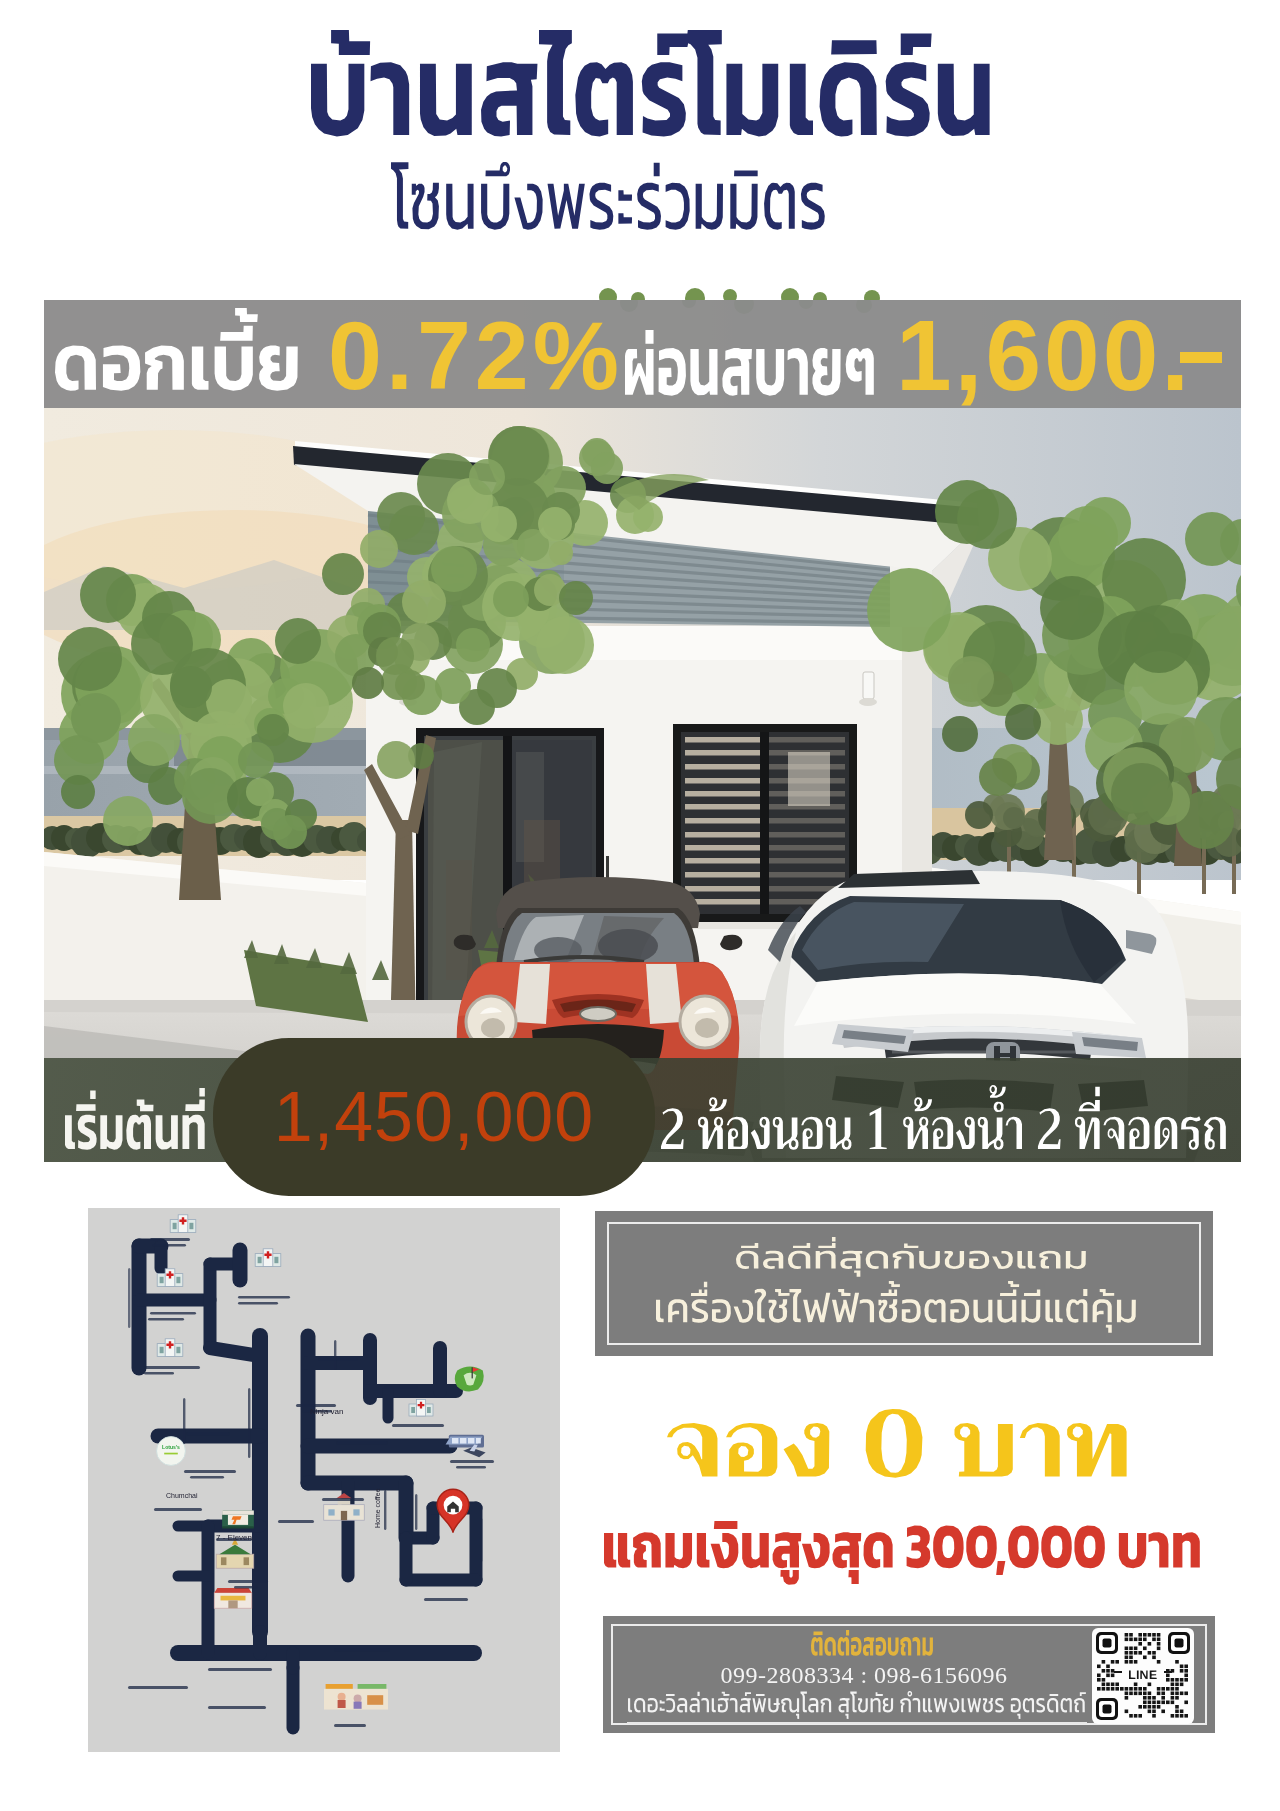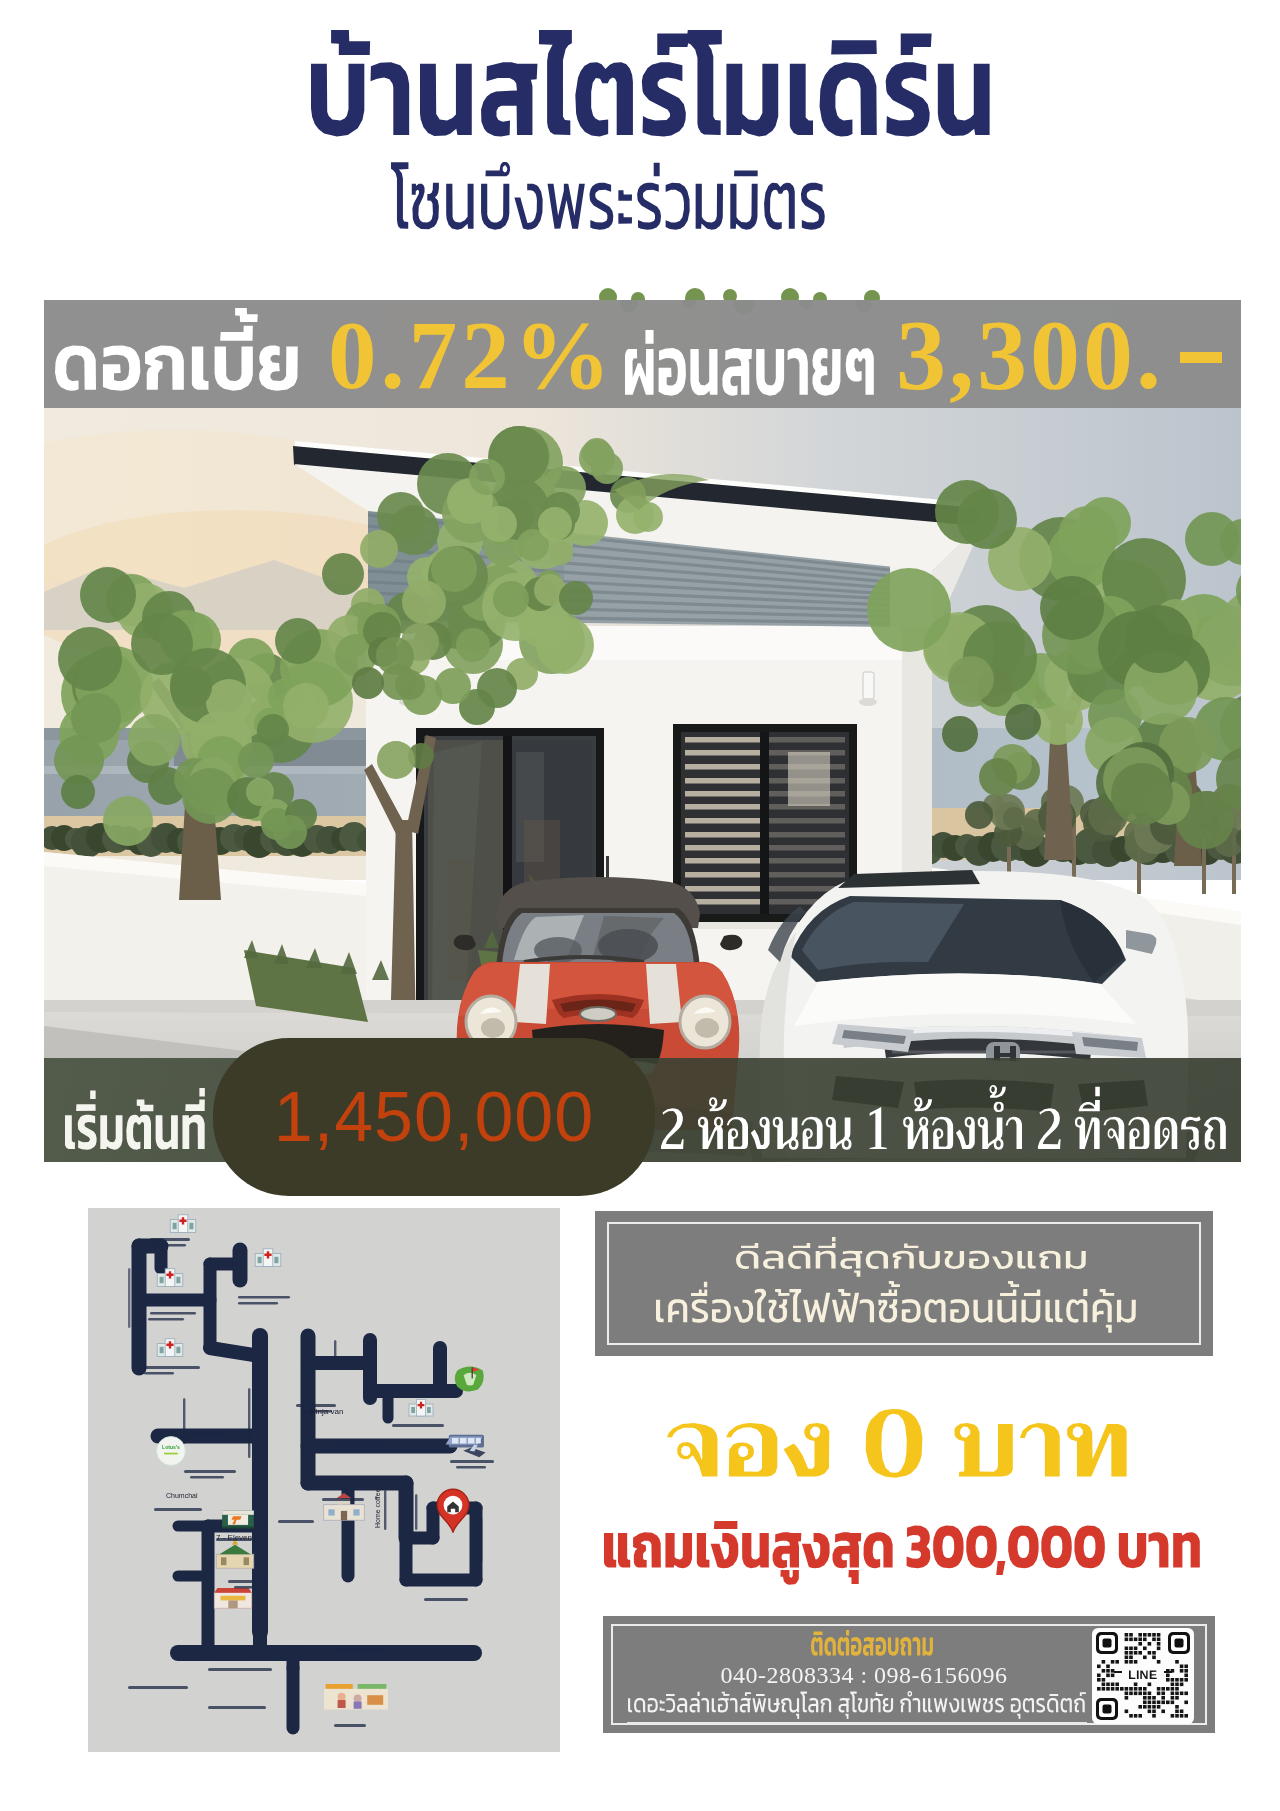--- a/index.html
+++ b/index.html
@@ -1,16 +1,16 @@
 <!DOCTYPE html>
 <html><head><meta charset="utf-8"><style>
 *{margin:0;padding:0;box-sizing:border-box}
 body{width:1280px;height:1811px;background:#ffffff;position:relative;font-family:"Liberation Sans",sans-serif;overflow:hidden}
 .abs{position:absolute}
-.serifb{font-family:Liberation Serif, serif;font-weight:bold}
+.serifb{font-family:Liberation Sans, sans-serif;font-weight:bold}
 </style></head><body>
 <svg style="position:absolute;left:311px;top:30px;width:679px;height:107px;" viewBox="0 0 1757 209" preserveAspectRatio="none">
     <path d="M1622 66l0 97l2 12l7 15l12 11l16 6l30 -1l12 -4l15 -9l3 12l37 0l0 -139l-41 0l0 99l-9 7l-14 5l-19 -2l-9 -11l-1 -98zM1239 66l0 120l2 6l8 9l11 4l39 0l0 -28l-11 0l-8 -6l0 -105zM1075 66l0 139l38 0l2 -12l15 9l29 6l18 -2l17 -9l8 -9l7 -19l0 -103l-41 0l0 96l-8 12l-8 3l-20 -2l-16 -11l0 -98zM282 66l0 97l2 12l7 15l12 11l16 6l30 -1l12 -4l15 -9l3 12l37 0l0 -139l-41 0l0 99l-9 7l-14 5l-19 -2l-9 -11l-1 -98zM0 66l0 87l3 17l7 14l10 10l14 8l33 6l28 -3l26 -13l12 -16l5 -19l0 -91l-41 0l0 89l-4 12l-6 6l-11 4l-21 -2l-9 -7l-4 -8l-1 -94zM1513 68l-11 6l-12 15l-3 11l2 19l3 6l14 12l48 19l6 7l0 6l-9 7l-29 1l-20 -4l-12 -5l-1 32l23 6l32 2l19 -2l21 -8l11 -10l5 -12l1 -14l-5 -17l-13 -12l-51 -20l-4 -5l0 -6l6 -6l19 -3l21 2l18 5l0 -31l-33 -6l-23 0zM1330 88l-7 12l-5 16l-2 34l6 26l7 12l9 9l20 9l14 2l17 -1l12 -4l0 -28l-23 2l-10 -4l-6 -6l-5 -15l0 -26l5 -17l10 -11l20 -5l20 5l6 6l4 10l1 91l41 0l-1 -96l-7 -18l-13 -14l-14 -8l-13 -4l-35 -2l-26 6l-13 7zM882 68l-11 6l-12 15l-3 11l2 19l3 6l14 12l48 19l6 7l0 6l-9 7l-29 1l-20 -4l-12 -5l-1 32l23 6l32 2l19 -2l21 -8l11 -10l5 -12l1 -14l-5 -17l-13 -12l-51 -20l-4 -5l0 -6l6 -6l19 -3l21 2l18 5l0 -31l-33 -6l-23 0zM708 70l-10 10l-7 13l-7 34l2 36l4 13l7 12l12 11l17 7l21 2l22 -5l0 -28l-23 2l-10 -4l-6 -6l-5 -15l0 -31l4 -18l8 -9l11 1l6 9l14 0l5 -8l8 -3l6 2l4 7l0 103l42 0l0 -104l-2 -13l-6 -13l-9 -8l-13 -4l-19 1l-11 4l-11 8l-10 -9l-12 -4l-18 1zM455 71l-1 29l29 -6l31 0l11 4l6 6l2 14l-54 2l-14 4l-10 6l-9 10l-6 16l1 23l7 14l8 7l19 7l17 1l22 -3l1 -28l-19 2l-11 -3l-5 -7l0 -11l5 -7l8 -3l39 0l1 57l40 0l0 -95l-4 -13l15 -1l2 -30l-52 0l-15 -3l-22 0zM155 71l-1 29l17 -5l18 -2l14 3l8 9l2 7l0 93l41 0l0 -99l-4 -16l-5 -9l-14 -12l-24 -6l-28 1zM1348 20l-2 28l118 -1l-1 -27zM1526 7l0 42l31 0l1 -16l46 0l2 -26zM896 7l0 42l31 0l1 -16l46 0l2 -7l6 2l12 10l6 16l0 129l2 8l7 9l8 4l43 1l0 -28l-14 -1l-5 -7l0 -117l-5 -14l-8 -9l35 -1l0 -28l-88 0l-1 7zM590 0l0 28l35 1l-11 16l-3 16l0 119l2 10l6 9l10 5l42 1l0 -28l-14 -1l-5 -7l0 -110l7 -22l7 -7l9 -4l0 -26zM52 0l0 26l20 1l0 22l80 0l1 -27l-54 0l-1 -22z" fill="#252c66" fill-rule="evenodd"></path>
   </svg>
 <svg style="position:absolute;left:391px;top:162px;width:434px;height:68px;" viewBox="0 0 1966 210" preserveAspectRatio="none">
     <path d="M1030 158l0 33l61 -1l1 -19l-38 0l-1 -13zM1030 87l0 33l61 0l1 -20l-38 0l-1 -13zM1537 67l0 139l25 0l1 -13l2 -2l23 14l22 4l19 -2l17 -9l8 -10l6 -17l1 -104l-27 0l-1 100l-4 10l-5 5l-13 5l-23 -2l-14 -7l-9 -8l0 -103zM1380 67l0 139l25 0l1 -13l2 -2l23 14l22 4l19 -2l17 -9l8 -10l6 -17l1 -104l-27 0l-1 100l-4 10l-5 5l-13 5l-23 -2l-14 -7l-9 -8l0 -103zM709 67l32 139l26 -1l28 -88l26 89l26 0l31 -139l-26 0l-21 99l-28 -99l-20 0l0 21l-26 78l-21 -99zM617 67l0 20l18 0l11 3l9 8l4 9l2 12l-1 33l-7 20l-9 10l-11 5l-15 1l-32 -78l-27 0l39 95l22 4l17 -1l16 -5l10 -6l14 -16l9 -26l1 -39l-7 -25l-13 -15l-9 -5l-15 -4zM408 67l0 89l4 20l9 15l20 13l29 5l27 -3l22 -11l13 -18l4 -18l0 -92l-27 0l-1 97l-3 8l-7 8l-18 7l-15 0l-12 -3l-13 -11l-4 -11l0 -95zM250 67l0 94l2 15l9 18l15 11l25 4l22 -4l24 -14l2 15l25 0l0 -139l-27 0l0 102l-13 11l-20 7l-21 -2l-10 -7l-4 -8l-1 -103zM1886 67l-16 8l-8 9l-5 15l2 17l3 6l14 12l57 23l5 7l0 11l-5 7l-18 5l-29 -1l-25 -7l0 23l13 4l29 3l21 -1l21 -6l13 -10l5 -9l2 -16l-4 -16l-13 -13l-56 -22l-7 -6l-2 -7l2 -8l14 -8l29 -1l27 6l0 -22l-30 -6l-22 0zM1709 74l-13 21l-6 33l3 39l12 24l10 9l16 7l20 2l19 -4l0 -20l-9 2l-20 -1l-9 -4l-10 -11l-5 -17l1 -42l6 -18l8 -7l12 -1l5 2l7 10l15 0l8 -10l14 -2l6 4l3 9l0 107l27 0l0 -114l-3 -11l-5 -8l-14 -8l-16 -1l-14 4l-13 9l-14 -11l-20 -2l-8 2zM1247 70l-3 2l0 21l25 -7l20 0l23 8l7 7l5 10l3 15l0 21l-7 24l-12 11l-19 5l-18 0l-27 -7l0 21l19 6l27 2l21 -3l18 -8l15 -17l9 -30l-1 -36l-10 -26l-12 -13l-22 -10l-34 -2zM1144 67l-16 8l-8 9l-5 15l2 17l3 6l14 12l57 23l5 7l0 11l-5 7l-18 5l-29 -1l-25 -7l0 23l13 4l29 3l21 -1l21 -6l13 -10l5 -9l2 -16l-4 -16l-13 -13l-56 -22l-7 -6l-2 -7l2 -8l14 -8l29 -1l27 6l0 -22l-30 -6l-22 0zM928 67l-16 8l-8 9l-5 15l2 17l3 6l14 12l57 23l5 7l0 11l-5 7l-18 5l-29 -1l-25 -7l0 23l13 4l29 3l21 -1l21 -6l13 -10l5 -9l2 -16l-4 -16l-13 -13l-56 -22l-7 -6l-2 -7l2 -8l14 -8l29 -1l27 6l0 -22l-30 -6l-22 0zM217 64l-27 0l-1 22l-4 8l-9 5l-11 0l-1 20l17 1l7 8l2 32l-5 16l-8 7l-13 4l-20 -1l-9 -4l-7 -7l-4 -13l2 -25l20 -30l6 -14l0 -13l-3 -7l-9 -6l-14 0l-11 6l-2 -1l0 -5l-19 0l0 34l18 0l0 -10l5 -4l5 -1l5 4l-1 8l-22 29l-7 16l2 32l6 13l10 10l21 9l35 1l25 -9l10 -9l9 -17l2 -36l-5 -18l-13 -10l8 -5l7 -9l3 -14zM1555 26l-1 18l107 0l0 -18zM1190 2l0 42l27 0l0 -42zM0 1l0 20l11 5l10 9l6 15l0 129l3 14l4 7l9 5l35 1l0 -21l-19 -1l-5 -9l0 -124l-5 -16l-13 -12l43 -1l0 -21zM539 17l-2 -6l-7 -8l-8 -3l-13 0l-7 3l-6 6l-4 17l-63 0l-1 18l94 0l10 -5l4 -5l3 -8zM513 11l7 0l7 9l-2 8l-6 4l-6 0l-7 -6l0 -9z" fill="#252c66" fill-rule="evenodd"></path>
   </svg>
 <svg class="abs" style="left:580px;top:286px;width:320px;height:16px" viewBox="0 0 320 16">
     <g fill="#74944f">
       <circle cx="28" cy="11" r="9"></circle>
@@ -614,21 +614,21 @@
       <path d="M790 766 Q930 752 1098 770 L1092 820 Q930 802 798 818z" fill="#ecece8"></path>
       <path d="M792 776 L860 782 L854 808 L788 800z" fill="#26292d"></path>
       <path d="M1100 780 L1034 784 L1040 812 L1104 806z" fill="#26292d"></path>
       <circle cx="824" cy="794" r="8" fill="#3d4階045" opacity="0"></circle>
       <path d="M870 782 Q930 776 1010 784 L1006 812 Q930 804 874 810z" fill="#2b2e32"></path>
     </g>
     <rect x="0" y="0" width="1197" height="108" fill="#8b8b8b" opacity="0.95"></rect>
     <rect x="0" y="758" width="1197" height="104" fill="url(#barg)" opacity="0.9"></rect>
   </svg>
 <div class="abs serifb" style="left:328px;top:307px;font-size:97px;line-height:97px;color:#f0c434;letter-spacing:4px">0.72%</div>
-<div class="abs serifb" style="left:896px;top:305px;font-size:100px;line-height:100px;color:#f0c434;letter-spacing:3px">3,300.</div>
+<div class="abs serifb" style="left:896px;top:305px;font-size:100px;line-height:100px;color:#f0c434;letter-spacing:3px">1,600.</div>
 <div class="abs" style="left:1180px;top:352px;width:42px;height:11px;background:#f0c434"></div>
 <svg style="position:absolute;left:55px;top:308px;width:243px;height:83px;" viewBox="0 0 877 266" preserveAspectRatio="none">
     <path d="M576 123l0 87l3 17l7 14l10 10l14 8l33 6l28 -3l26 -13l12 -16l5 -19l0 -91l-41 0l0 89l-4 12l-6 6l-11 4l-21 -2l-9 -7l-4 -8l-1 -94zM494 123l0 120l2 6l8 9l11 4l39 0l0 -28l-11 0l-8 -6l0 -105zM752 129l-10 11l-5 17l2 17l4 7l9 8l-12 14l-3 9l0 15l8 18l19 13l18 5l20 2l36 -4l24 -13l7 -9l6 -17l1 -99l-41 0l-1 95l-9 12l-11 4l-27 -2l-7 -5l-3 -7l1 -7l6 -7l12 -3l15 0l-2 -27l-23 -1l-8 -8l0 -8l6 -7l10 -2l17 2l0 -28l-15 -4l-18 0l-17 4zM325 143l0 35l24 8l-12 8l-6 14l0 54l40 0l1 -53l8 -12l8 -3l0 -22l-27 -7l-1 -4l14 -8l18 -3l21 4l6 5l4 8l1 95l41 0l0 -93l-4 -17l-6 -11l-8 -8l-10 -6l-16 -5l-37 -2l-30 7zM175 128l0 30l31 -7l20 -1l21 3l14 10l6 16l1 14l-3 23l-8 12l-15 6l-18 0l-11 -3l0 -22l24 -1l-2 -28l-62 0l0 73l28 9l38 3l27 -4l20 -10l11 -12l6 -12l5 -22l-2 -36l-4 -13l-9 -15l-7 -7l-14 -8l-27 -6l-36 1zM14 145l-7 12l-5 16l-2 34l6 26l7 12l9 9l20 9l14 2l17 -1l12 -4l0 -28l-23 2l-10 -4l-6 -6l-5 -15l0 -26l5 -17l10 -11l20 -5l20 5l6 6l4 10l1 91l41 0l-1 -96l-7 -18l-13 -14l-14 -8l-13 -4l-35 -2l-26 6l-13 7zM714 57l-33 0l-1 20l-82 0l-2 28l117 0zM650 0l0 24l17 1l1 20l62 0l2 -25l-39 0l-1 -20z" fill="#ffffff" fill-rule="evenodd"></path>
   </svg>
 <svg style="position:absolute;left:625px;top:330px;width:249px;height:66px;" viewBox="0 0 1230 201" preserveAspectRatio="none">
     <path d="M648 58l0 87l3 17l7 14l10 10l14 8l33 6l28 -3l26 -13l12 -16l5 -19l0 -91l-41 0l0 89l-4 12l-6 6l-11 4l-21 -2l-9 -7l-4 -8l-1 -94zM323 58l0 97l2 12l7 15l12 11l16 6l30 -1l12 -4l15 -9l3 12l37 0l0 -139l-41 0l0 99l-9 7l-14 5l-19 -2l-9 -11l-1 -98zM8 62l-6 9l-2 8l0 118l38 0l32 -58l3 2l30 56l38 0l0 -139l-37 0l-1 86l-25 -43l-15 0l-25 43l-1 -49l5 -8l18 -1l-1 -28l-43 0zM1108 63l-13 18l-5 24l3 23l9 15l15 10l15 4l22 0l15 -4l0 -28l-20 2l-9 -3l-7 -12l1 -17l2 -5l8 -5l6 2l5 9l12 0l8 -10l8 0l5 7l0 104l41 0l0 -111l-2 -9l-7 -12l-12 -8l-9 -2l-24 3l-14 10l-11 -10l-11 -3l-17 1zM941 64l-10 11l-5 17l2 17l4 7l9 8l-12 14l-3 9l0 15l8 18l19 13l18 5l20 2l36 -4l24 -13l7 -9l6 -17l1 -99l-41 0l-1 95l-9 12l-11 4l-27 -2l-7 -5l-3 -7l1 -7l6 -7l12 -3l15 0l-2 -27l-23 -1l-8 -8l0 -8l6 -7l10 -2l17 2l0 -28l-15 -4l-18 0l-17 4zM804 63l-1 29l17 -5l18 -2l14 3l8 9l2 7l0 93l41 0l0 -99l-4 -16l-5 -9l-14 -12l-24 -6l-28 1zM496 63l-1 29l29 -6l31 0l11 4l6 6l2 14l-54 2l-14 4l-10 6l-9 10l-6 16l1 23l7 14l8 7l19 7l17 1l22 -3l1 -28l-19 2l-11 -3l-5 -7l0 -11l5 -7l8 -3l39 0l1 57l40 0l0 -95l-4 -13l15 -1l2 -30l-52 0l-15 -3l-22 0zM168 63l0 30l31 -7l20 -1l21 3l14 10l6 16l1 14l-3 23l-8 12l-15 6l-18 0l-11 -3l0 -22l24 -1l-2 -28l-62 0l0 73l28 9l38 3l27 -4l20 -10l11 -12l6 -12l5 -22l-2 -36l-4 -13l-9 -15l-7 -7l-14 -8l-27 -6l-36 1zM101 0l0 42l40 0l0 -42z" fill="#ffffff" fill-rule="evenodd"></path>
   </svg>
 <svg style="position:absolute;left:65px;top:1088px;width:140px;height:62px;" viewBox="0 0 845 256" preserveAspectRatio="none">
     <path d="M547 113l0 97l2 12l7 15l12 11l16 6l30 -1l12 -4l15 -9l3 12l37 0l0 -139l-41 0l0 99l-9 7l-14 5l-19 -2l-9 -11l-1 -98zM213 113l0 139l38 0l2 -12l15 9l29 6l18 -2l17 -9l8 -9l7 -19l0 -103l-41 0l0 96l-8 12l-8 3l-20 -2l-16 -11l0 -98zM0 113l0 120l2 6l8 9l11 4l39 0l0 -28l-11 0l-8 -6l0 -105zM829 121l-13 -8l-13 -3l-16 0l-15 3l-21 11l-3 -1l-1 -10l-38 0l0 139l41 0l0 -98l9 -8l14 -5l18 1l10 10l1 100l41 0l0 -104l-6 -17zM394 117l-10 10l-7 13l-7 34l2 36l4 13l7 12l12 11l17 7l21 2l22 -5l0 -28l-23 2l-10 -4l-6 -6l-5 -15l0 -31l4 -18l8 -9l11 1l6 9l14 0l5 -8l8 -3l6 2l4 7l0 103l42 0l0 -104l-2 -13l-6 -13l-9 -8l-13 -4l-19 1l-11 4l-11 8l-10 -9l-12 -4l-18 1zM103 115l-11 6l-12 15l-3 11l2 19l3 6l14 12l48 19l6 7l0 6l-9 7l-29 1l-20 -4l-12 -5l-1 32l23 6l32 2l19 -2l21 -8l11 -10l5 -12l1 -14l-5 -17l-13 -12l-51 -20l-4 -5l0 -6l6 -6l19 -3l21 2l18 5l0 -31l-33 -6l-23 0zM69 67l-2 28l118 -1l-1 -27zM844 47l-33 0l-1 20l-82 0l-2 28l117 0zM433 47l0 26l20 1l0 22l80 0l1 -27l-54 0l-1 -22zM152 10l0 35l33 0l0 -35zM811 0l0 35l33 0l0 -35z" fill="#f5f5f0" fill-rule="evenodd"></path>
   </svg>
@@ -827,21 +827,21 @@
     <path d="M1026 49l-3 7l0 14l3 7l8 7l14 4l0 96l37 0l47 -118l4 2l0 116l39 0l0 -122l-2 -8l-6 -8l-14 -5l-28 0l-37 96l-1 -73l-5 -14l-9 -8l-17 -4l-18 2zM1046 48l10 1l7 9l0 10l-10 10l-10 -2l-6 -9l1 -11zM925 44l-16 15l-7 20l13 0l5 -15l15 -13l12 -1l12 6l5 9l2 10l0 109l38 0l0 -111l-4 -13l-9 -11l-20 -9l-23 -2zM738 49l-3 7l0 14l3 7l8 7l14 4l0 82l-13 1l-1 13l110 0l15 -3l10 -8l3 -9l0 -123l-38 0l0 116l-3 8l-8 6l-36 -1l0 -106l-5 -14l-9 -8l-17 -4l-18 2zM758 48l10 1l7 9l0 10l-10 10l-10 -2l-6 -9l1 -11zM399 41l-15 -3l-20 3l-8 6l-5 11l0 9l5 11l8 6l13 3l0 69l-5 7l-11 0l-15 -38l-13 -21l-9 -10l-26 16l26 45l9 29l47 0l10 -2l13 -6l11 -15l1 -100l-6 -13zM375 48l10 1l5 5l2 7l-3 12l-8 5l-8 -1l-7 -8l0 -12zM268 52l-24 -11l-32 -3l-17 2l-18 6l-19 16l-7 15l13 0l6 -11l10 -9l15 -6l18 -1l17 6l9 10l4 10l0 84l-2 5l-8 6l-36 -1l0 -29l11 -3l10 -7l4 -9l0 -12l-4 -9l-12 -8l-11 -2l-14 1l-12 5l-10 14l-1 73l99 0l11 -3l9 -7l5 -15l0 -81l-6 -17zM190 101l11 1l7 10l-2 13l-9 6l-8 -1l-7 -9l1 -13zM15 53l-11 13l-4 11l13 0l4 -9l10 -10l16 -7l23 0l8 3l10 9l6 14l0 60l-2 0l-6 -18l-11 -18l-8 -7l-10 -4l-13 1l-9 6l-5 11l1 15l7 10l9 4l12 -1l11 -10l16 28l8 30l39 0l0 -104l-3 -13l-5 -9l-6 -6l-15 -8l-31 -6l-30 3zM44 100l11 2l5 8l-1 11l-7 7l-10 -1l-6 -8l1 -13zM577 0l-20 3l-15 6l-21 21l-7 15l-5 21l-1 47l8 34l9 16l11 11l21 10l27 3l27 -5l13 -7l14 -15l9 -19l4 -16l2 -48l-5 -28l-12 -25l-12 -12l-13 -7l-16 -4zM576 13l15 2l12 13l6 18l4 38l-1 36l-4 25l-9 20l-8 7l-6 2l-13 -1l-13 -12l-8 -24l-3 -29l1 -43l5 -27l7 -15l6 -6z" fill="#f5c51b" fill-rule="evenodd"></path>
   </svg>
 <svg style="position:absolute;left:604px;top:1521px;width:596px;height:64px;" viewBox="0 0 3114 258" preserveAspectRatio="none">
     <path d="M1279 198l-2 29l14 0l2 2l0 25l38 0l0 -56zM923 198l-1 27l13 0l5 19l14 10l12 3l30 -2l10 -5l10 -13l2 -6l0 -33l-32 0l0 24l-5 6l-8 0l-4 -4l0 -26zM2057 161l-8 57l34 0l14 -57zM2690 48l0 91l3 13l14 21l24 13l34 4l32 -6l12 -6l12 -11l8 -14l4 -20l0 -85l-48 0l0 87l-4 12l-5 5l-9 3l-12 0l-8 -3l-6 -6l-3 -7l0 -91zM1095 48l0 37l17 0l9 3l6 6l3 9l-1 29l-5 12l-8 8l-8 3l-3 -1l-25 -62l-46 0l36 92l12 4l19 2l25 -2l25 -10l18 -19l7 -16l3 -16l-1 -33l-10 -24l-16 -14l-25 -8zM722 48l0 103l9 22l15 12l22 5l28 -4l17 -9l3 1l1 9l44 0l0 -139l-48 0l0 97l-12 8l-9 2l-14 -2l-8 -10l0 -95zM618 48l0 37l17 0l9 3l6 6l3 9l-1 29l-5 12l-8 8l-8 3l-3 -1l-25 -62l-46 0l36 92l12 4l19 2l25 -2l25 -10l18 -19l7 -16l3 -16l-1 -33l-10 -24l-16 -14l-25 -8zM485 48l0 119l2 6l6 8l13 6l45 0l0 -31l-14 0l-4 -4l0 -104zM321 48l0 139l44 0l1 -8l3 -2l20 10l24 3l20 -4l14 -9l7 -9l6 -17l0 -103l-48 0l0 95l-5 8l-10 4l-18 -3l-10 -7l0 -97zM73 48l0 115l3 11l8 9l11 4l42 0l0 -31l-11 0l-5 -6l0 -102zM0 48l0 119l2 6l6 8l13 6l43 0l0 -31l-12 0l-4 -4l0 -104zM3100 57l-10 -7l-17 -5l-28 2l-24 11l-3 -10l-44 0l0 139l48 0l0 -97l7 -6l11 -4l16 1l7 6l2 5l0 95l48 0l0 -104l-3 -11zM2845 54l0 32l22 -6l19 0l6 2l7 8l2 8l0 89l48 0l0 -93l-5 -22l-6 -10l-14 -11l-24 -6l-29 1zM1370 70l-9 16l-4 14l-1 38l4 17l9 16l6 6l11 7l17 5l17 1l23 -5l0 -32l-21 2l-9 -4l-6 -8l-3 -17l1 -19l5 -16l12 -10l20 -1l7 2l6 5l5 13l0 87l48 0l0 -91l-8 -23l-12 -13l-24 -12l-18 -3l-23 0l-30 7l-12 7zM1208 53l-1 34l31 -7l28 0l14 6l3 4l1 8l-2 2l-53 1l-14 5l-11 8l-10 20l0 22l7 17l9 9l14 6l22 2l23 -4l0 -29l-18 1l-7 -3l-3 -5l0 -9l4 -6l7 -3l31 0l1 55l48 0l0 -84l-5 -20l15 -1l2 -34l-55 0l-14 -3l-24 0zM895 53l-1 34l31 -7l28 0l14 6l3 4l1 8l-2 2l-53 1l-14 5l-11 8l-10 20l0 22l7 17l9 9l14 6l22 2l23 -4l0 -29l-18 1l-7 -3l-3 -5l0 -9l4 -6l7 -3l31 0l1 55l48 0l0 -84l-5 -20l15 -1l2 -34l-55 0l-14 -3l-24 0zM152 68l0 37l22 7l-11 8l-7 17l0 29l4 10l7 7l10 4l46 0l0 -30l-14 -1l-5 -5l0 -16l2 -5l8 -7l5 -1l0 -23l-24 -7l-3 -4l19 -8l20 0l11 5l6 10l1 92l48 0l-1 -97l-6 -17l-13 -15l-26 -11l-39 -2l-28 6zM2498 24l-14 8l-11 11l-12 26l-3 17l0 36l9 33l15 19l15 9l12 4l33 3l19 -2l21 -7l9 -6l13 -15l6 -12l5 -19l2 -19l-1 -25l-3 -16l-8 -20l-16 -18l-26 -11l-38 -2zM2529 59l16 0l11 5l7 9l4 14l1 24l-4 21l-10 13l-11 4l-12 0l-11 -4l-8 -9l-5 -17l-1 -19l4 -24l8 -12zM2325 24l-14 8l-11 11l-12 26l-3 17l0 36l9 33l15 19l15 9l12 4l33 3l19 -2l21 -7l9 -6l13 -15l6 -12l5 -19l2 -19l-1 -25l-3 -16l-8 -20l-16 -18l-26 -11l-38 -2zM2356 59l16 0l11 5l7 9l4 14l1 24l-4 21l-10 13l-11 4l-12 0l-11 -4l-8 -9l-5 -17l-1 -19l4 -24l8 -12zM2152 24l-14 8l-11 11l-12 26l-3 17l0 36l9 33l15 19l15 9l12 4l33 3l19 -2l21 -7l9 -6l13 -15l6 -12l5 -19l2 -19l-1 -25l-3 -16l-8 -20l-16 -18l-26 -11l-38 -2zM2183 59l16 0l11 5l7 9l4 14l1 24l-4 21l-10 13l-11 4l-12 0l-11 -4l-8 -9l-5 -17l-1 -19l4 -24l8 -12zM1933 24l-14 8l-11 11l-12 26l-3 17l0 36l9 33l15 19l15 9l12 4l33 3l19 -2l21 -7l9 -6l13 -15l6 -12l5 -19l2 -19l-1 -25l-3 -16l-8 -20l-16 -18l-26 -11l-38 -2zM1964 59l16 0l11 5l7 9l4 14l1 24l-4 21l-10 13l-11 4l-12 0l-11 -4l-8 -9l-5 -17l-1 -19l4 -24l8 -12zM1760 24l-14 8l-11 11l-12 26l-3 17l0 36l9 33l15 19l15 9l12 4l33 3l19 -2l21 -7l9 -6l13 -15l6 -12l5 -19l2 -19l-1 -25l-3 -16l-8 -20l-16 -18l-26 -11l-38 -2zM1791 59l16 0l11 5l7 9l4 14l1 24l-4 21l-10 13l-11 4l-12 0l-11 -4l-8 -9l-5 -17l-1 -19l4 -24l8 -12zM1583 27l0 38l15 -6l16 -3l27 1l11 8l1 12l-5 7l-7 3l-33 1l-3 31l34 0l8 2l9 8l0 11l-8 9l-13 3l-25 -1l-29 -8l0 38l23 6l36 3l27 -4l21 -10l11 -12l6 -16l-2 -26l-5 -9l-13 -10l13 -15l4 -14l0 -16l-7 -17l-13 -12l-27 -10l-32 -1zM574 32l123 0l0 -32l-120 0z" fill="#d5392c" fill-rule="evenodd"></path>
   </svg>
 <div class="abs" style="left:603px;top:1616px;width:612px;height:117px;background:#7d7d7d"></div>
 <div class="abs" style="left:611px;top:1624px;width:596px;height:101px;border:2px solid #ececec"></div>
 <svg style="position:absolute;left:811px;top:1630px;width:122px;height:26px;" viewBox="0 0 1571 201" preserveAspectRatio="none">
     <path d="M1436 58l0 139l38 0l2 -12l15 9l29 6l18 -2l17 -9l8 -9l7 -19l0 -103l-41 0l0 96l-8 12l-8 3l-20 -2l-16 -11l0 -98zM990 58l0 87l3 17l7 14l10 10l14 8l33 6l28 -3l26 -13l12 -16l5 -19l0 -91l-41 0l0 89l-4 12l-6 6l-11 4l-21 -2l-9 -7l-4 -8l-1 -94zM1308 63l-1 29l17 -5l18 -2l14 3l8 9l2 7l0 93l41 0l0 -99l-4 -16l-5 -9l-14 -12l-24 -6l-28 1zM1151 78l0 35l24 8l-12 8l-6 14l0 35l9 14l12 5l40 0l0 -28l-16 -1l-5 -7l0 -12l3 -11l6 -6l8 -3l0 -22l-27 -7l-1 -4l14 -8l21 -3l18 4l6 5l4 8l1 95l41 0l0 -93l-4 -17l-6 -11l-8 -8l-10 -6l-16 -5l-37 -2l-30 7zM835 63l0 30l31 -7l20 -1l21 3l14 10l6 16l1 14l-3 23l-8 12l-15 6l-18 0l-11 -3l0 -22l24 -1l-2 -28l-62 0l0 73l28 9l38 3l27 -4l20 -10l11 -12l6 -12l5 -22l-2 -36l-4 -13l-9 -15l-7 -7l-14 -8l-27 -6l-36 1zM683 63l-1 29l29 -6l31 0l11 4l6 6l2 14l-54 2l-14 4l-10 6l-9 10l-6 16l1 23l7 14l8 7l19 7l17 1l22 -3l1 -28l-19 2l-11 -3l-5 -7l0 -11l5 -7l8 -3l39 0l1 57l40 0l0 -95l-4 -13l15 -1l2 -30l-52 0l-15 -3l-22 0zM518 63l0 30l31 -7l20 -1l21 3l14 10l6 16l1 14l-3 23l-8 12l-15 6l-18 0l-11 -3l0 -22l24 -1l-2 -28l-62 0l0 73l28 9l38 3l27 -4l20 -10l11 -12l6 -12l5 -22l-2 -36l-4 -13l-9 -15l-7 -7l-14 -8l-27 -6l-36 1zM366 62l-10 10l-7 13l-7 34l2 36l4 13l7 12l12 11l17 7l21 2l22 -5l0 -28l-23 2l-10 -4l-6 -6l-5 -15l0 -31l4 -18l8 -9l11 1l6 9l14 0l5 -8l8 -3l6 2l4 7l0 103l42 0l0 -104l-2 -13l-6 -13l-9 -8l-13 -4l-19 1l-11 4l-11 8l-10 -9l-12 -4l-18 1zM186 80l-7 12l-5 16l-2 34l6 26l7 12l9 9l20 9l14 2l17 -1l12 -4l0 -28l-23 2l-10 -4l-6 -6l-5 -15l0 -26l5 -17l10 -11l20 -5l20 5l6 6l4 10l1 91l41 0l-1 -96l-7 -18l-13 -14l-14 -8l-13 -4l-35 -2l-26 6l-13 7zM24 62l-10 10l-7 13l-7 34l2 36l4 13l7 12l12 11l17 7l21 2l22 -5l0 -28l-23 2l-10 -4l-6 -6l-5 -15l0 -31l4 -18l8 -9l11 1l6 9l14 0l5 -8l8 -3l6 2l4 7l0 103l42 0l0 -104l-2 -13l-6 -13l-9 -8l-13 -4l-19 1l-11 4l-11 8l-10 -9l-12 -4l-18 1zM33 12l-2 28l118 -1l-1 -27zM451 0l0 42l40 0l0 -42z" fill="#e2b33c" fill-rule="evenodd"></path>
   </svg>
-<div class="abs" style="left:620px;top:1663px;width:488px;text-align:center;font-family:'Liberation Serif',serif;font-size:24px;line-height:24px;color:#f4f4f4;letter-spacing:0.5px">040-2808334 : 098-6156096</div>
+<div class="abs" style="left:620px;top:1663px;width:488px;text-align:center;font-family:'Liberation Serif',serif;font-size:24px;line-height:24px;color:#f4f4f4;letter-spacing:0.5px">099-2808334 : 098-6156096</div>
 <svg style="position:absolute;left:628px;top:1691px;width:458px;height:28px;" viewBox="0 0 5650 278" preserveAspectRatio="none">
     <path d="M4803 227l-1 17l16 1l0 31l23 1l0 -50zM2682 227l-1 17l16 1l0 31l23 1l0 -50zM2073 227l-1 17l16 1l0 31l23 1l0 -50zM391 163l0 33l61 -1l1 -19l-38 0l-1 -13zM391 92l0 33l61 0l1 -20l-38 0l-1 -13zM4187 72l32 139l26 -1l28 -88l26 89l26 0l31 -139l-26 0l-21 99l-28 -99l-20 0l0 21l-26 78l-21 -99zM4115 72l0 119l2 7l7 9l7 3l34 1l0 -21l-16 -1l-7 -8l0 -109zM4016 72l0 20l18 0l11 3l9 8l4 9l2 12l-1 33l-7 20l-9 10l-11 5l-15 1l-32 -78l-27 0l39 95l22 4l17 -1l16 -5l10 -6l14 -16l9 -26l1 -39l-7 -25l-13 -15l-9 -5l-15 -4zM3772 72l32 139l26 -1l28 -88l26 89l26 0l31 -139l-26 0l-21 99l-28 -99l-20 0l0 21l-26 78l-21 -99zM3702 72l0 121l2 6l7 8l6 3l34 1l0 -21l-16 -1l-6 -7l0 -110zM3638 72l0 115l2 10l8 10l6 3l34 1l0 -21l-16 -1l-6 -7l0 -110zM2838 72l-2 20l21 0l5 4l-3 12l-14 19l-6 14l0 30l3 12l6 11l9 9l11 6l28 5l26 -3l21 -11l9 -11l6 -17l0 -100l-27 0l0 98l-3 9l-5 6l-17 7l-15 0l-14 -5l-6 -5l-5 -11l0 -29l5 -13l17 -27l2 -12l-2 -10l-4 -5l-7 -3zM1730 72l0 89l5 23l7 11l21 14l29 5l27 -3l22 -11l8 -9l6 -12l3 -15l0 -24l13 -1l2 -21l-15 -1l0 -45l-28 0l-1 46l-32 0l0 21l33 1l0 28l-4 10l-9 9l-15 5l-16 0l-11 -3l-13 -11l-5 -19l0 -87zM1535 72l32 139l26 -1l28 -88l26 89l26 0l31 -139l-26 0l-21 99l-28 -99l-20 0l0 21l-26 78l-21 -99zM1033 72l0 119l2 7l7 9l7 3l34 1l0 -21l-16 -1l-7 -8l0 -109zM0 72l0 119l2 7l7 9l7 3l34 1l0 -21l-16 -1l-7 -8l0 -109zM5504 93l0 28l27 8l-12 7l-7 16l0 40l8 14l11 5l33 0l0 -21l-16 0l-9 -7l1 -34l8 -10l9 -4l0 -18l-26 -6l-3 -2l0 -5l18 -10l15 -3l19 0l16 5l7 7l4 11l0 97l28 0l-1 -101l-7 -19l-9 -10l-23 -10l-35 -2l-29 7zM5355 79l-13 21l-6 33l3 39l12 24l10 9l16 7l20 2l19 -4l0 -20l-9 2l-20 -1l-9 -4l-10 -11l-5 -17l1 -42l6 -18l8 -7l12 -1l5 2l7 10l15 0l8 -10l14 -2l6 4l3 9l0 107l27 0l0 -114l-3 -11l-5 -8l-14 -8l-16 -1l-14 4l-13 9l-14 -11l-20 -2l-8 2zM5189 86l-13 19l-7 30l3 37l12 24l10 9l16 7l20 2l19 -4l0 -20l-9 2l-20 -1l-9 -4l-8 -8l-6 -15l-2 -21l4 -26l11 -17l16 -8l24 -1l17 6l8 8l4 10l1 96l28 0l-1 -96l-4 -13l-8 -13l-19 -14l-25 -6l-21 0l-16 3l-16 7zM5066 72l-16 8l-8 9l-5 15l2 17l3 6l14 12l57 23l5 7l0 11l-5 7l-18 5l-29 -1l-25 -7l0 23l13 4l29 3l21 -1l21 -6l13 -10l5 -9l2 -16l-4 -16l-13 -13l-56 -22l-7 -6l-2 -7l2 -8l14 -8l29 -1l27 6l0 -22l-30 -6l-22 0zM4889 79l-13 21l-6 33l3 39l12 24l10 9l16 7l20 2l19 -4l0 -20l-9 2l-20 -1l-9 -4l-10 -11l-5 -17l1 -42l6 -18l8 -7l12 -1l5 2l7 10l15 0l8 -10l14 -2l6 4l3 9l0 107l27 0l0 -114l-3 -11l-5 -8l-14 -8l-16 -1l-14 4l-13 9l-14 -11l-20 -2l-8 2zM4725 76l-1 21l32 -6l26 0l11 2l13 6l6 6l5 10l3 16l0 22l-5 21l-12 13l-17 5l-30 -2l-8 -4l0 -32l2 -2l28 0l-1 -20l-55 0l0 71l20 7l32 4l25 -2l23 -9l14 -15l6 -13l4 -19l-2 -41l-12 -26l-7 -7l-14 -8l-23 -5l-34 1zM4558 72l-16 8l-8 9l-5 15l2 17l3 6l14 12l57 23l5 7l0 11l-5 7l-18 5l-29 -1l-25 -7l0 23l13 4l29 3l21 -1l21 -6l13 -10l5 -9l2 -16l-4 -16l-13 -13l-56 -22l-7 -6l-2 -7l2 -8l14 -8l29 -1l27 6l0 -22l-30 -6l-22 0zM4501 69l-28 0l0 21l-2 6l-8 7l-14 1l-1 20l14 0l6 3l4 6l1 38l-3 8l-6 7l-16 6l-15 0l-14 -5l-7 -7l-4 -11l1 -30l22 -40l1 -13l-3 -8l-9 -6l-40 0l-2 20l22 0l4 4l0 7l-18 26l-5 14l2 36l4 10l11 13l18 9l27 3l27 -5l20 -14l9 -17l2 -36l-5 -18l-13 -10l8 -5l7 -9l3 -14zM3512 76l-1 21l26 -6l19 0l11 4l7 7l3 10l0 99l28 0l0 -98l-2 -13l-7 -15l-16 -12l-18 -4l-28 1zM3359 93l0 28l27 8l-12 7l-7 16l0 59l27 0l0 -58l3 -8l6 -6l9 -4l0 -18l-26 -6l-3 -2l0 -5l15 -9l18 -4l25 1l10 4l7 7l4 11l0 97l28 0l-1 -101l-7 -19l-9 -10l-23 -10l-35 -2l-29 7zM3160 76l-12 13l-4 15l0 10l4 12l7 8l7 4l-10 8l-8 15l0 19l7 15l9 8l10 5l33 6l26 -2l24 -10l10 -11l7 -20l1 -99l-27 0l-1 98l-3 8l-8 8l-17 6l-18 0l-14 -3l-11 -9l-2 -5l1 -14l7 -9l11 -4l22 0l-1 -20l-29 -2l-9 -8l-2 -9l2 -9l10 -8l21 -1l7 2l0 -21l-13 -3l-17 0zM3097 76l-15 -6l-22 -1l-18 4l-22 13l-2 -2l-1 -12l-25 0l0 139l28 0l0 -103l12 -10l19 -7l23 2l12 11l3 14l0 93l27 0l-1 -105l-6 -17zM2613 76l-1 21l31 -6l26 0l16 5l8 10l1 21l-58 2l-15 4l-9 5l-10 11l-5 15l1 20l8 16l7 6l19 7l16 1l21 -3l0 -21l-26 2l-11 -3l-8 -9l0 -18l5 -7l11 -5l53 -1l1 62l28 0l0 -91l-2 -17l-4 -9l16 -2l1 -20l-46 0l-14 -3l-23 0zM2376 93l0 28l27 8l-12 7l-7 16l0 59l27 0l0 -58l3 -8l6 -6l9 -4l0 -18l-26 -6l-3 -2l0 -5l15 -9l18 -4l25 1l10 4l7 7l4 11l0 97l28 0l-1 -101l-7 -19l-9 -10l-23 -10l-35 -2l-29 7zM2240 76l-1 21l31 -6l25 0l15 4l9 11l1 21l-58 2l-15 4l-10 6l-9 10l-5 15l0 15l6 17l10 10l19 7l16 1l21 -3l0 -21l-26 2l-11 -3l-8 -9l0 -18l5 -7l11 -5l53 -1l1 62l28 0l0 -96l-3 -16l-7 -13l-17 -12l-22 -5l-32 1zM1890 93l0 28l27 8l-12 7l-7 16l0 40l5 11l6 5l8 3l33 0l0 -21l-16 0l-9 -7l1 -34l8 -10l9 -4l0 -18l-26 -6l-3 -2l0 -5l18 -10l14 -3l19 0l15 5l8 10l3 16l0 53l7 20l9 10l18 8l25 0l14 -4l20 -13l2 15l25 0l0 -139l-27 0l0 102l-16 13l-16 5l-20 -2l-13 -13l-2 -9l0 -54l-2 -11l-7 -15l-11 -10l-23 -8l-36 0l-21 6l-14 7zM1395 76l-1 21l31 -6l26 0l16 5l8 10l1 21l-58 2l-15 4l-9 5l-10 11l-5 15l1 20l8 16l7 6l19 7l16 1l21 -3l0 -21l-26 2l-11 -3l-8 -9l0 -18l5 -7l11 -5l53 -1l1 62l28 0l0 -91l-2 -17l-4 -9l16 -2l1 -20l-46 0l-14 -3l-23 0zM1257 76l-1 21l26 -6l19 0l11 4l7 7l3 10l0 99l28 0l0 -98l-2 -13l-7 -15l-16 -12l-18 -4l-28 1zM1112 76l-1 21l32 -6l26 0l11 2l13 6l6 6l5 10l3 16l0 22l-5 21l-12 13l-17 5l-30 -2l-8 -4l0 -32l2 -2l28 0l-1 -20l-55 0l0 71l20 7l32 4l25 -2l23 -9l14 -15l6 -13l4 -19l-1 -36l-4 -14l-7 -12l20 -1l2 -21l-54 0l-15 -3l-23 0zM906 76l-1 21l26 -6l19 0l11 4l7 7l3 10l0 99l28 0l0 -98l-2 -13l-7 -15l-16 -12l-18 -4l-28 1zM776 76l-1 21l31 -6l25 0l15 4l9 11l1 21l-58 2l-15 4l-10 6l-9 10l-5 15l0 15l6 17l10 10l19 7l16 1l21 -3l0 -21l-26 2l-11 -3l-8 -9l0 -18l5 -7l11 -5l53 -1l1 62l28 0l0 -96l-3 -16l-7 -13l-17 -12l-22 -5l-32 1zM622 76l-1 21l31 -6l25 0l15 4l9 11l1 21l-58 2l-15 4l-10 6l-9 10l-5 15l0 15l6 17l10 10l19 7l16 1l21 -3l0 -21l-26 2l-11 -3l-8 -9l0 -18l5 -7l11 -5l53 -1l1 62l28 0l0 -96l-3 -16l-7 -13l-17 -12l-22 -5l-32 1zM476 75l-3 2l0 21l25 -7l20 0l23 8l7 7l5 10l3 15l0 21l-7 24l-12 11l-19 5l-18 0l-27 -7l0 21l19 6l27 2l21 -3l18 -8l15 -17l9 -30l-1 -36l-10 -26l-12 -13l-22 -10l-34 -2zM246 76l-1 21l32 -6l26 0l11 2l13 6l6 6l5 10l3 16l0 22l-5 21l-12 13l-17 5l-30 -2l-8 -4l0 -32l2 -2l28 0l-1 -20l-55 0l0 71l20 7l32 4l25 -2l23 -9l14 -15l6 -13l4 -19l-2 -41l-12 -26l-7 -7l-14 -8l-23 -5l-34 1zM94 86l-13 19l-7 30l3 37l12 24l10 9l16 7l20 2l19 -4l0 -20l-9 2l-20 -1l-9 -4l-8 -8l-6 -15l-2 -21l4 -26l11 -17l16 -8l24 -1l17 6l8 8l4 10l1 96l28 0l-1 -96l-4 -13l-8 -13l-19 -14l-25 -6l-21 0l-16 3l-16 7zM5201 31l-1 18l107 0l0 -18zM1579 31l-1 18l107 0l0 -18zM469 31l-1 18l107 0l0 -18zM5574 12l0 37l22 0l1 -18l51 0l1 -19zM3055 12l0 37l88 0l1 -18l-65 0l-2 -2l0 -17zM1443 12l0 37l22 0l1 -18l51 0l1 -19zM1156 7l0 18l21 1l0 23l74 -1l0 -17l-54 0l-2 -2l0 -22zM857 7l0 42l27 0l0 -42zM2742 6l0 20l11 5l10 9l6 15l0 129l3 14l4 7l9 5l35 1l0 -21l-19 -1l-5 -9l0 -124l-5 -16l-13 -12l43 -1l0 -21zM2128 6l0 20l11 5l10 9l6 15l0 129l3 14l4 7l9 5l35 1l0 -21l-19 -1l-5 -9l0 -124l-5 -16l-13 -12l43 -1l0 -21zM3468 1l-10 5l-6 6l-4 9l1 17l8 11l9 5l18 1l6 -2l13 -13l2 -6l-1 -16l-4 -7l-12 -9l-7 -2zM3471 16l11 0l6 6l1 9l-8 9l-9 0l-8 -8l0 -8z" fill="#f2f2f2" fill-rule="evenodd"></path>
   </svg>
 <div class="abs" style="left:627px;top:1722px;width:460px;height:2px;background:#e8e8e8"></div>
 <svg style="position:absolute;left:1092px;top:1628px;width:102px;height:96px" viewBox="0 0 102 96">
     <rect width="102" height="96" rx="6" fill="#fdfdfd"></rect>
     <g fill="#111">
       <rect x="32.6" y="5.0" width="3.6" height="3.6" fill="#151515"></rect>
       <rect x="37.2" y="5.0" width="3.6" height="3.6" fill="#151515"></rect>
       <rect x="46.4" y="5.0" width="3.6" height="3.6" fill="#151515"></rect>

